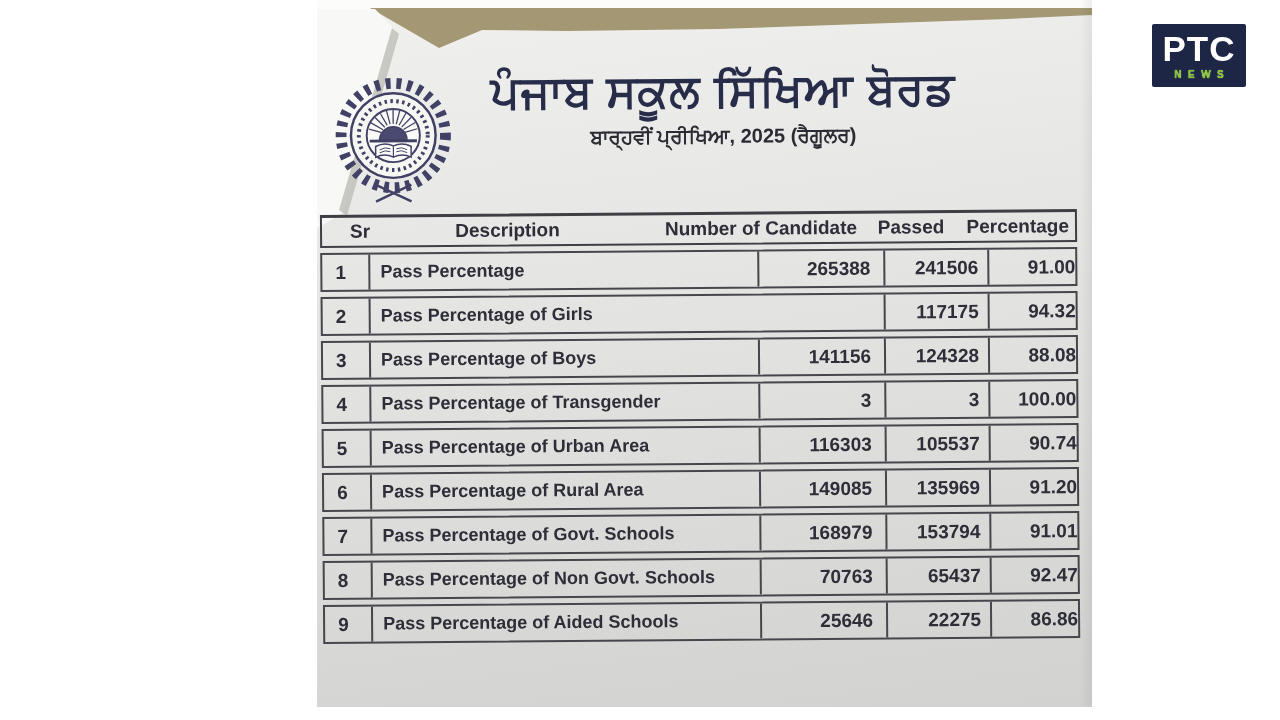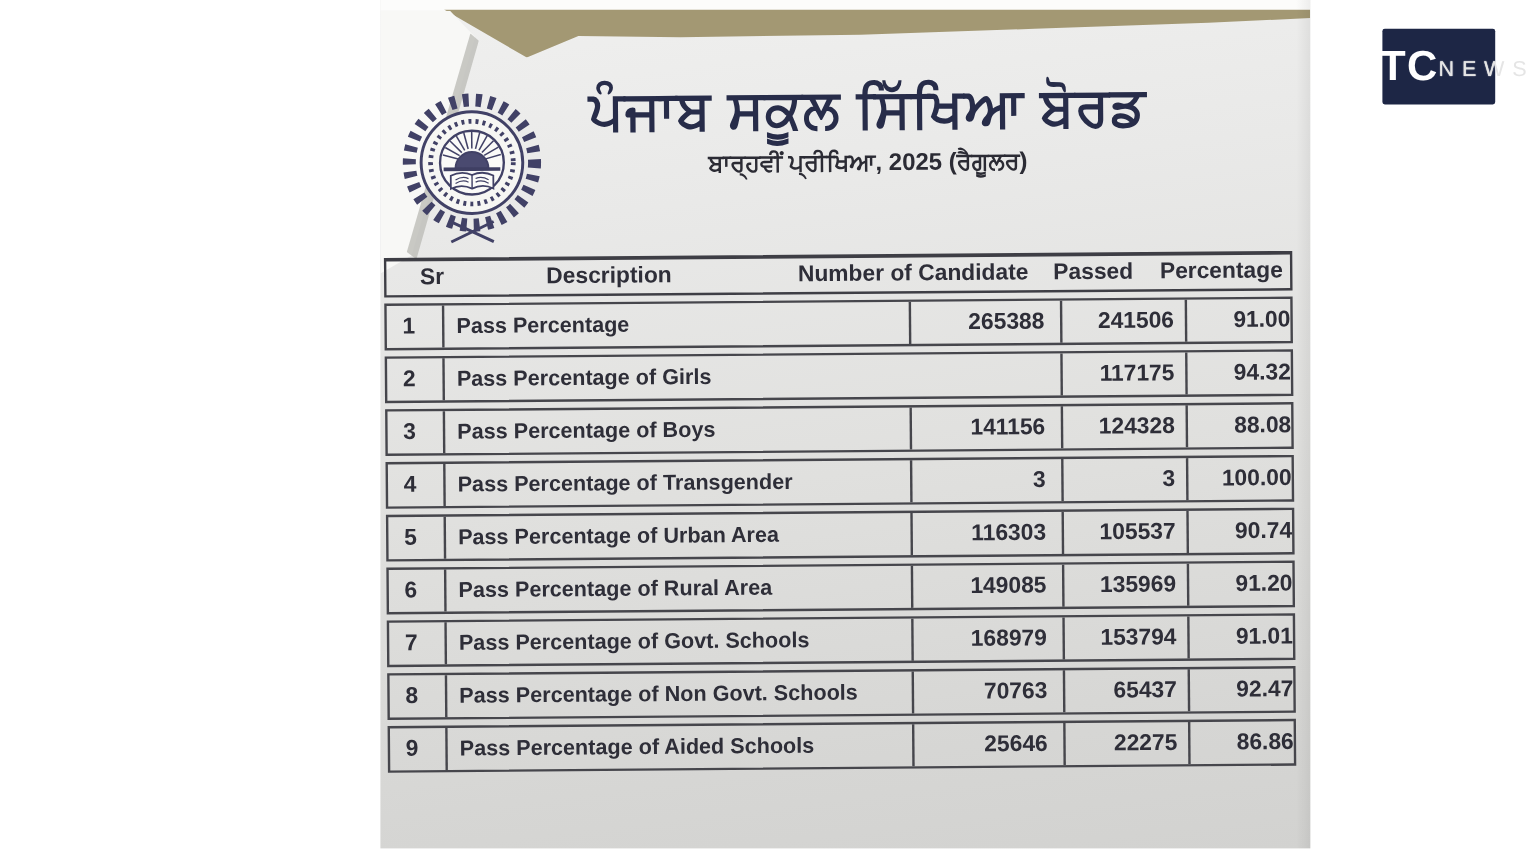--- a/index.html
+++ b/index.html
@@ -50,24 +50,24 @@
   }
   .cell{display:flex;align-items:center;box-sizing:border-box;font-weight:600;}
   .c-sr{width:48px;border-right:2px solid #46464c;padding-left:13px;}
   .c-desc{flex:1;border-right:2px solid #46464c;padding-left:10px;font-size:18px;}
   .c-num{width:126px;border-right:2px solid #46464c;justify-content:flex-end;padding-right:13px;}
   .c-passed{width:104px;border-right:2px solid #46464c;justify-content:flex-end;padding-right:9px;}
   .c-pct{width:86px;justify-content:flex-end;}
   
   .ptc-logo{
     position:absolute;left:1152px;top:24px;width:94px;height:63px;background:#1d2645;
-    display:flex;align-items:center;justify-content:center;border-radius:2px;
+    display:flex;flex-direction:column;align-items:center;justify-content:center;border-radius:2px;
   }
   .ptc-name{color:#ffffff;font-size:35px;font-weight:700;line-height:1;letter-spacing:1px;}
-  .ptc-sub{color:#e5e5e5;font-size:18px;font-weight:400;letter-spacing:6.5px;margin-right:-6.5px;margin-top:3px;
+  .ptc-sub{color:#84cc16;font-size:10px;font-weight:700;letter-spacing:6.5px;margin-right:-6.5px;margin-top:3px;
     text-shadow:0 0 1px #ffffff;}
 </style>
 </head>
 <body>
 
 <div class="photo">
   <div class="top-white"></div>
   <div class="table-surface"></div>
   <div class="under-page"></div>
   <div class="page-edge-line"></div>

